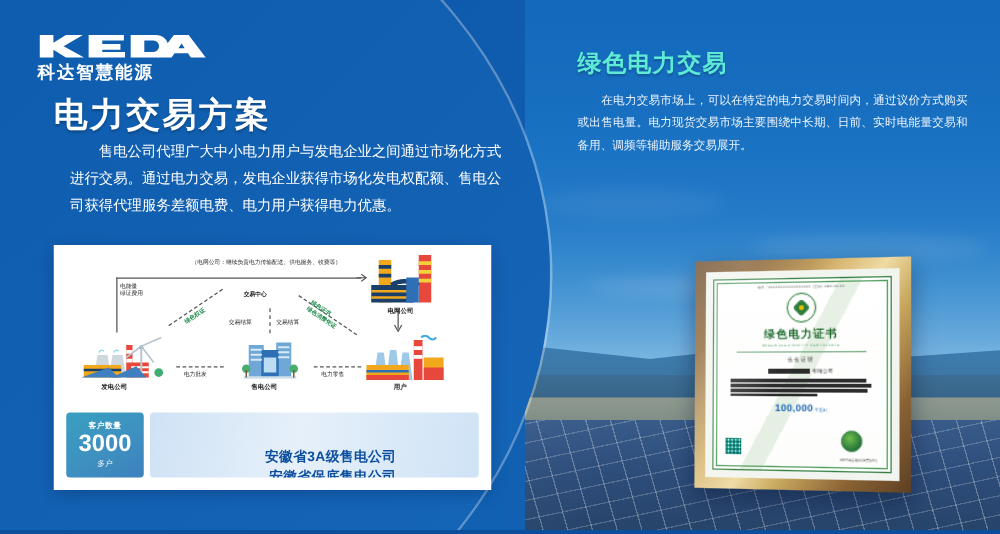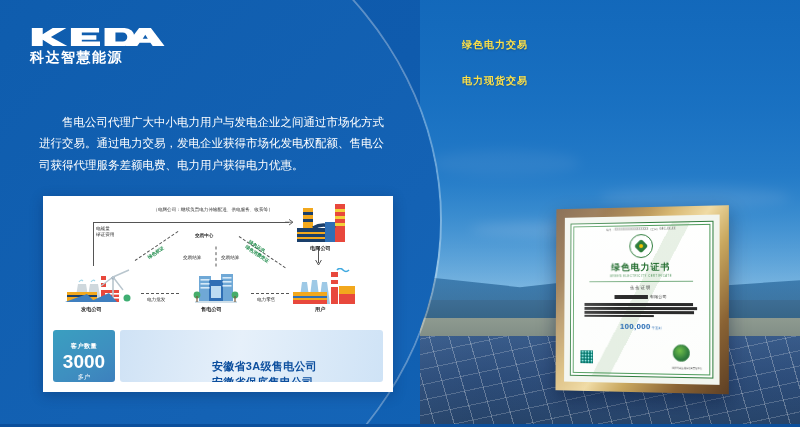--- a/index.html
+++ b/index.html
@@ -65,21 +65,21 @@
     letter-spacing:1.5px;line-height:1;
   }
 
   
   .headline{
     position:absolute;left:43px;top:74px;
     color:#fff;font-size:27px;font-weight:bold;letter-spacing:2px;
     text-shadow:0 1px 2px rgba(0,0,0,.25);
   }
   .lead{
-    position:absolute;left:39px;top:112px;width:345px;
+    position:absolute;left:56px;top:112px;width:345px;
     color:#ffffff;font-size:11.5px;line-height:1.85;
     text-indent:23px;text-align:justify;
   }
 
   
   .card{
     position:absolute;left:43px;top:196px;width:350px;height:196px;
     background:#ffffff;box-shadow:0 3px 12px rgba(0,20,60,.28);
   }
 
@@ -100,42 +100,42 @@
   
   .stats{
     position:absolute;left:10px;top:134px;width:330px;height:52px;
     display:flex;gap:5px;
   }
   .stat{
     border-radius:3px;color:#fff;display:flex;flex-direction:column;
     align-items:center;justify-content:center;position:relative;
   }
   .stat.region{width:62px;background:linear-gradient(150deg,#3fb7a5,#4fbfae 40%,#59a9c8 100%);}
-  .stat.cust{width:62px;background:linear-gradient(150deg,#3a9fc0,#3e8fc0 60%,#3d80bd 100%);justify-content:flex-end;}
+  .stat.cust{width:62px;background:linear-gradient(150deg,#3a9fc0,#3e8fc0 60%,#3d80bd 100%);}
   .stat.vol{width:62px;background:linear-gradient(150deg,#2f74b5,#2b63a8 60%,#27589d 100%);}
   .stat.tag{
     flex:1;background:linear-gradient(100deg,#cfe2f5 0%,#e6f0fa 45%,#cfe3f6 100%);
     overflow:hidden;
   }
   .st-cap{font-size:6.2px;font-weight:bold;letter-spacing:.4px;margin-bottom:1px;}
   .st-prov{font-size:8px;font-weight:bold;line-height:1.22;text-align:center;letter-spacing:1px;}
   .st-dots{font-size:5px;letter-spacing:2px;opacity:.85;margin-top:1px;}
   .st-big{font-size:19px;font-weight:bold;line-height:1;letter-spacing:0;}
   .st-big sup{font-size:7.5px;vertical-align:super;font-weight:bold;}
   .st-unit{font-size:6.2px;margin-top:2px;}
   .st-unit.ul{border-top:.7px solid rgba(255,255,255,.8);padding-top:1px;}
   .tag-lines{
     position:relative;z-index:2;color:#0d4f9e;font-size:11px;font-weight:bold;
-    line-height:1.5;text-align:left;letter-spacing:.3px;margin-left:26px;margin-top:36px;
+    line-height:1.5;text-align:right;letter-spacing:.3px;margin-left:26px;margin-top:36px;
   }
 
   
   .rcol{position:absolute;left:462px;top:38px;width:312px;}
   .r-h{
-    color:#fde047;font-size:10px;font-weight:bold;letter-spacing:1px;
+    color:#5eead4;font-size:19px;font-weight:bold;letter-spacing:1px;
     text-shadow:0 1px 2px rgba(0,0,0,.22);
   }
   .r-p{
     color:#eaf3fc;font-size:9.3px;line-height:1.95;margin-top:7px;
     text-indent:19px;text-align:justify;
   }
   .r-h.second{margin-top:22px;}
 
   
   .cert-wrap{
@@ -240,20 +240,21 @@
       <g fill="#ffffff">
         <polygon points="2,1 14,1 14,8 25,1 40,1 23,11 41,21 25,21 14,14 14,21 2,21"></polygon>
         <polygon points="45,1 76,1 76,6 57,6 57,9 73,9 73,14 57,14 57,16 77,16 77,21 45,21"></polygon>
         <path d="M82,1 h22 a11,10 0 0 1 0,20 h-22 z M94,6 v10 h8 a5,5 0 0 0 0,-10 z"></path>
         <path d="M118,21 h-13 L120,1 h13 l15,20 h-13 l-2.6,-3.8 h-11.8 z M124,12.8 h5.6 l-2.8,-4.2 z"></path>
       </g>
     </svg>
     <div class="logo-cn">科达智慧能源</div>
   </div>
 
+  <div class="headline">电力交易方案</div>
   <div class="lead">售电公司代理广大中小电力用户与发电企业之间通过市场化方式进行交易。通过电力交易，发电企业获得市场化发电权配额、售电公司获得代理服务差额电费、电力用户获得电力优惠。</div>
 
   <div class="card">
 
     <div class="diagram">
 
       <div class="dg-note">（电网公司：继续负责电力传输配送、供电服务、收费等）</div>
 
       <div class="solidline" style="left:50px;top:26px;width:196px;height:.8px;"></div>
       <div class="solidline" style="left:50px;top:26px;width:.8px;height:44px;"></div>
@@ -380,21 +381,21 @@
         <div class="tag-lines">
           <div>安徽省3A级售电公司</div>
           <div>安徽省保底售电公司</div>
         </div>
       </div>
     </div>
   </div>
 
   <div class="rcol">
     <div class="r-h">绿色电力交易</div>
-    <div class="r-h second">电力现货交易</div>
+    <div class="r-p">在电力交易市场上，可以在特定的电力交易时间内，通过议价方式购买或出售电量。电力现货交易市场主要围绕中长期、日前、实时电能量交易和备用、调频等辅助服务交易展开。</div>
   </div>
 
   <div class="cert-wrap">
     <div class="cert-frame"></div>
     <div class="cert-inner">
       <div class="cert-paper">
         <div class="cert-top">编号：XXXXXXXXXXXXXXXXXX（全国）GEC-XX-XX</div>
         <div class="cert-seal"></div>
         <div class="cert-title">绿色电力证书</div>
         <div class="cert-sub">GREEN ELECTRICITY CERTIFICATE</div>

